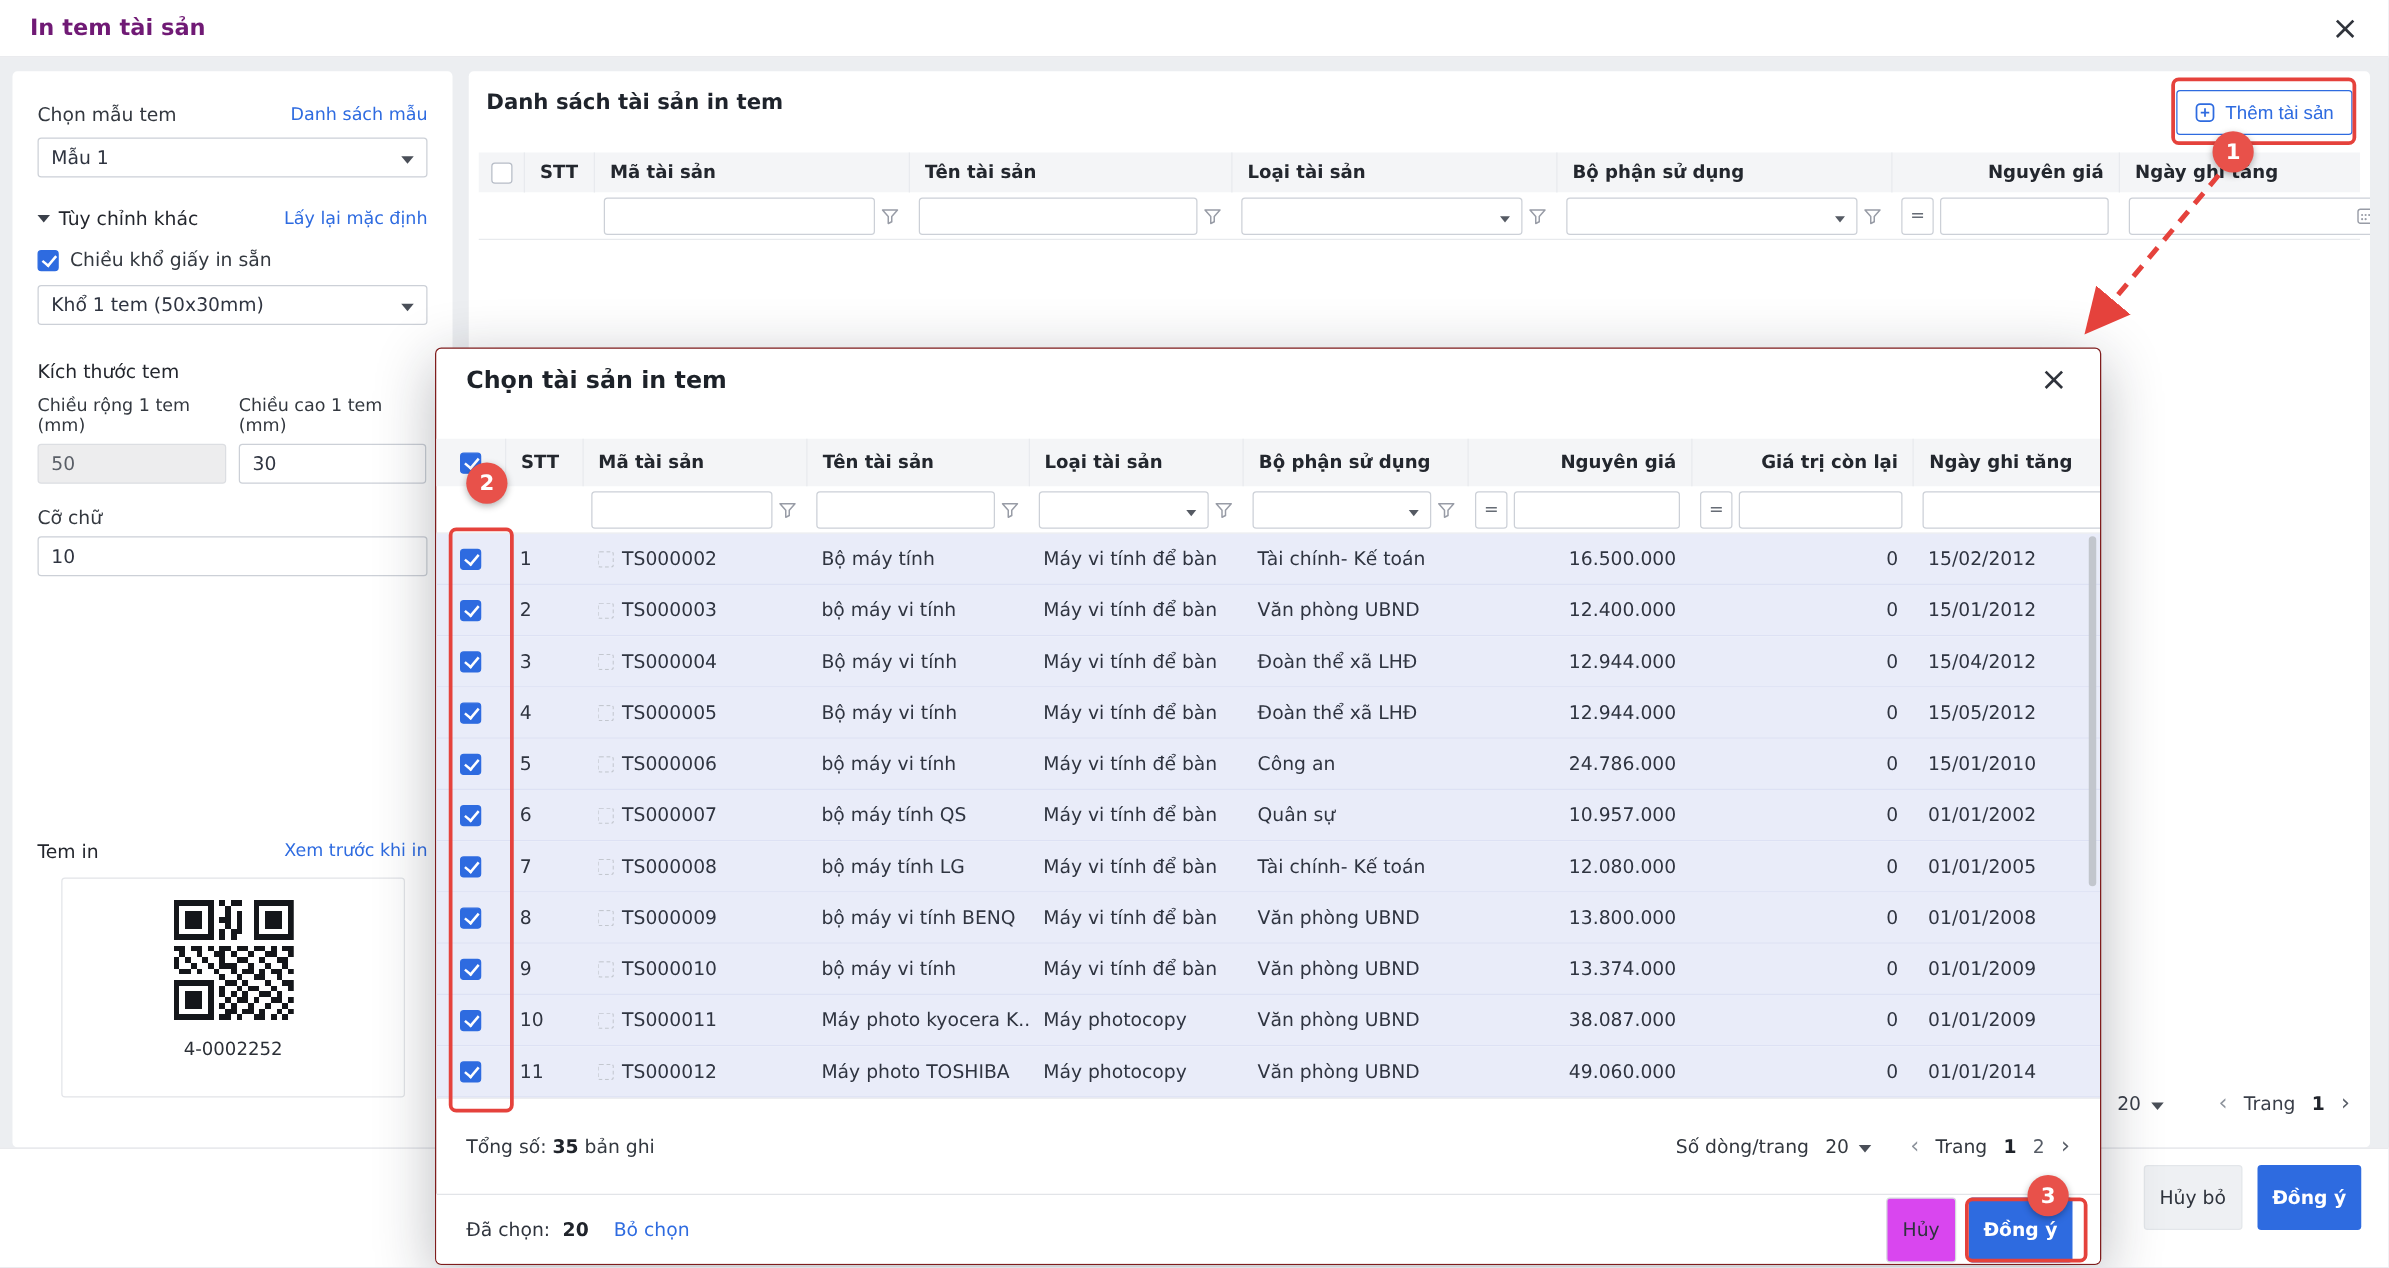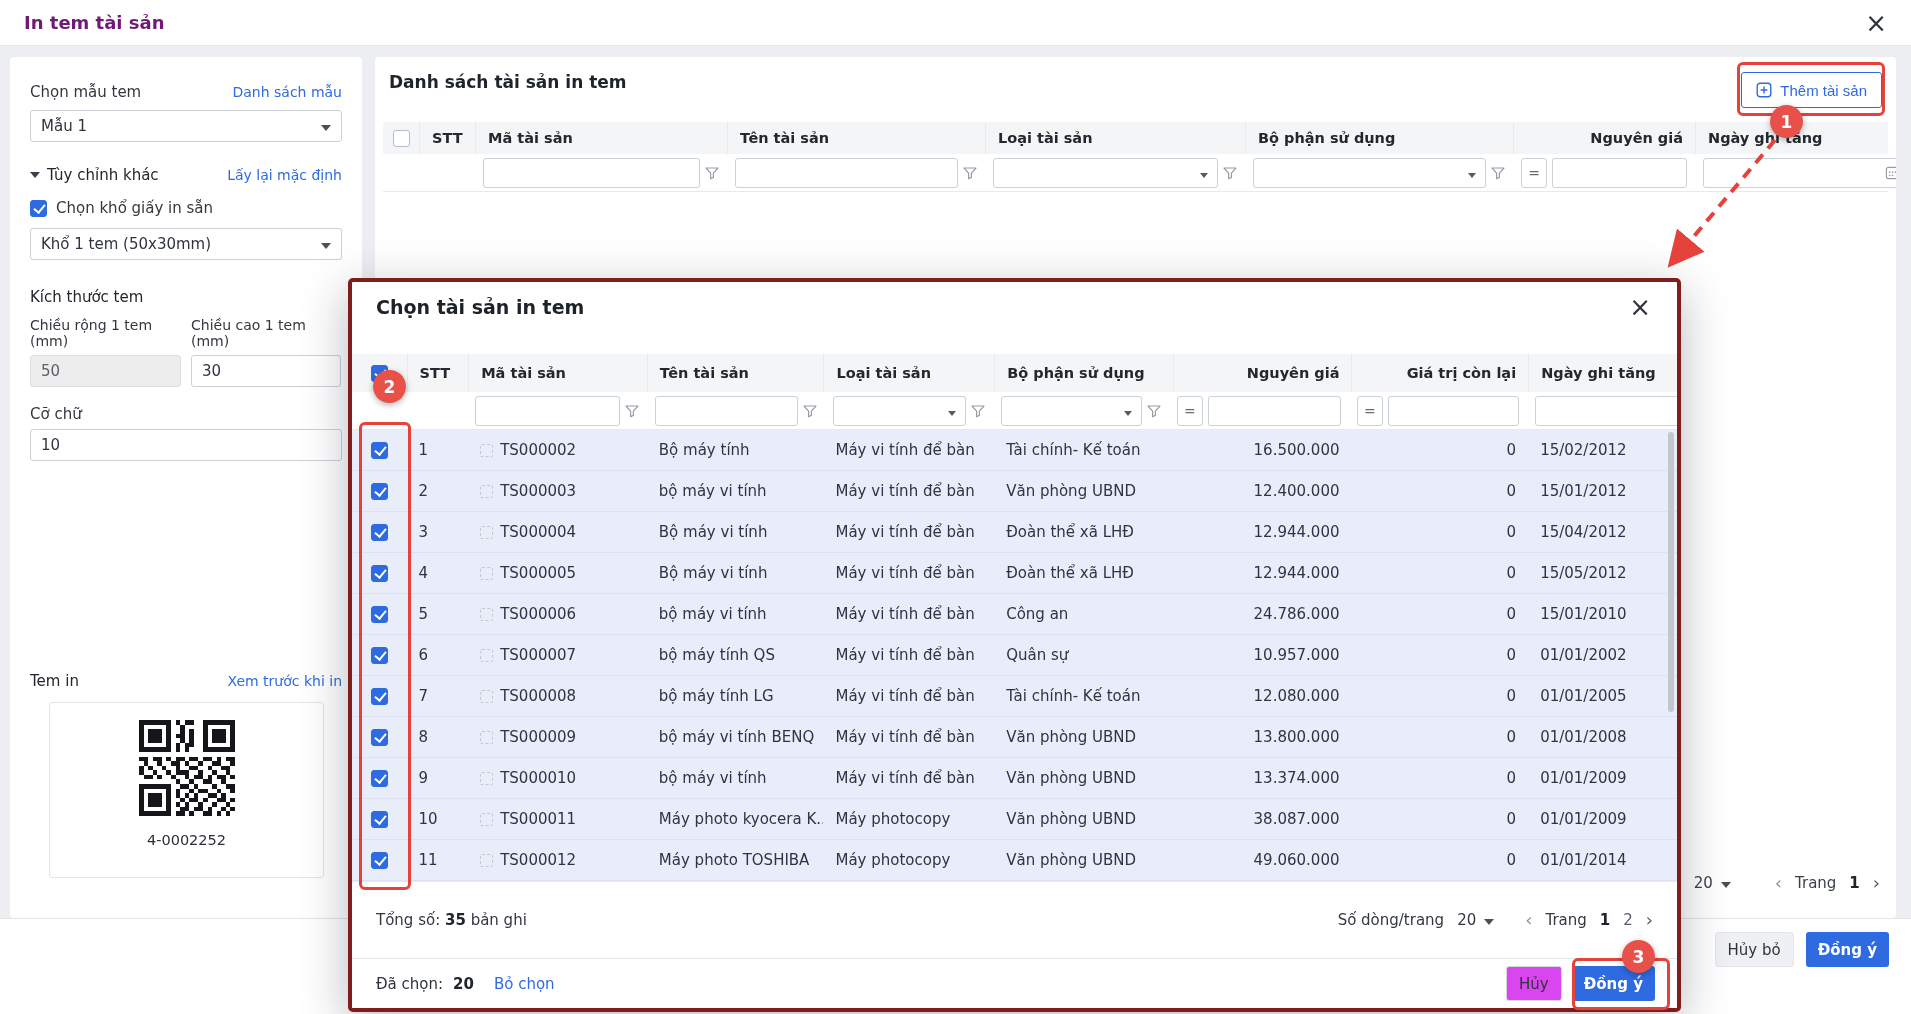--- a/index.html
+++ b/index.html
@@ -59,26 +59,26 @@
   .right{text-align:right;justify-content:flex-end}
   .pager{position:absolute;right:16px;bottom:26px;display:flex;align-items:center;gap:13px;color:#3a3f49;font-size:15px}
   .rows-box{display:flex;align-items:center;gap:8px;cursor:pointer}
   .chev{color:#8d939c;font-size:18px;line-height:18px;cursor:pointer}
   .chev.dark{color:#565c66}
   .page-cur{font-weight:700;color:#20242b;cursor:pointer}
   .pg-gap{width:18px}
 
   
   .wfooter{position:absolute;left:0;right:0;top:918px;bottom:0;background:#fff;border-top:1px solid #e2e4e8;display:flex;align-items:flex-start;justify-content:flex-end;gap:12px;padding:13px 22px 0 0;z-index:1}
-  .btn{height:35px;border-radius:3px;font-size:15px;display:flex;align-items:center;justify-content:center;padding:0 12px;cursor:pointer;border:none;font-family:inherit}
+  .btn{height:52px;border-radius:3px;font-size:15px;display:flex;align-items:center;justify-content:center;padding:0 12px;cursor:pointer;border:none;font-family:inherit}
   .btn.secondary{background:#eef0f3;color:#2e333c;border:1px solid #e3e6ea}
   .btn.primary{background:#2e6be0;color:#fff;font-weight:600}
 
   
-  .modal{position:absolute;left:348px;top:278px;width:1333px;height:734px;background:#fff;border-radius:5px;border:4px solid #7f1d1d;box-shadow:0 12px 48px rgba(22,28,40,.30);z-index:10;overflow:hidden}
+  .modal{position:absolute;left:348px;top:278px;width:1333px;height:734px;background:#fff;border-radius:5px;border:1px solid #7f1d1d;box-shadow:0 12px 48px rgba(22,28,40,.30);z-index:10;overflow:hidden}
   .modal-head{height:72px;display:flex;align-items:flex-start;padding:14px 26px 0 24px}
   .modal-title{font-size:19px;font-weight:600;color:#1d2229}
   .mthead{display:flex;height:38px;background:#f4f5f7}
   .mth{line-height:38px;font-weight:600;font-size:14.5px;color:#23272e;padding:0 12px;white-space:nowrap;overflow:hidden;border-left:1px solid #e8eaee}
   .mth:first-child{border-left:none}
   .mth.ctr{display:flex;align-items:center;justify-content:center;padding:0}
   .mfilter{display:flex;height:38px;border-bottom:1px solid #e8eaed}
   .mbody{position:relative}
   .mrow{display:flex;height:41px;background:#fff;border-bottom:1px solid #eef0f7;cursor:pointer}
   .mrow.selected{background:#e9ecf9;border-bottom-color:#dde1f4}
@@ -126,21 +126,21 @@
       <span class="car"></span>
     </div>
 
     <div class="lrow" style="margin-top:24px">
       <span><span class="caret-tri"></span><span class="lbl bold">Tùy chỉnh khác</span></span>
       <a class="link">Lấy lại mặc định</a>
     </div>
 
     <div style="margin-top:15px;display:flex;align-items:center;gap:9px">
       <span class="cbx checked"></span>
-      <span class="lbl">Chọn khổ giấy in sẵn</span>
+      <span class="lbl">Chiều khổ giấy in sẵn</span>
     </div>
     <div class="sel" style="margin-top:11px">
       <span>Khổ 1 tem (50x30mm)</span>
       <span class="car"></span>
     </div>
 
     <div class="lbl bold" style="margin-top:28px">Kích thước tem</div>
     <div style="margin-top:11px;display:flex;gap:10px">
       <span class="lbl-sm" style="width:151px">Chiều rộng 1 tem (mm)</span>
       <span class="lbl-sm" style="width:150px">Chiều cao 1 tem (mm)</span>

